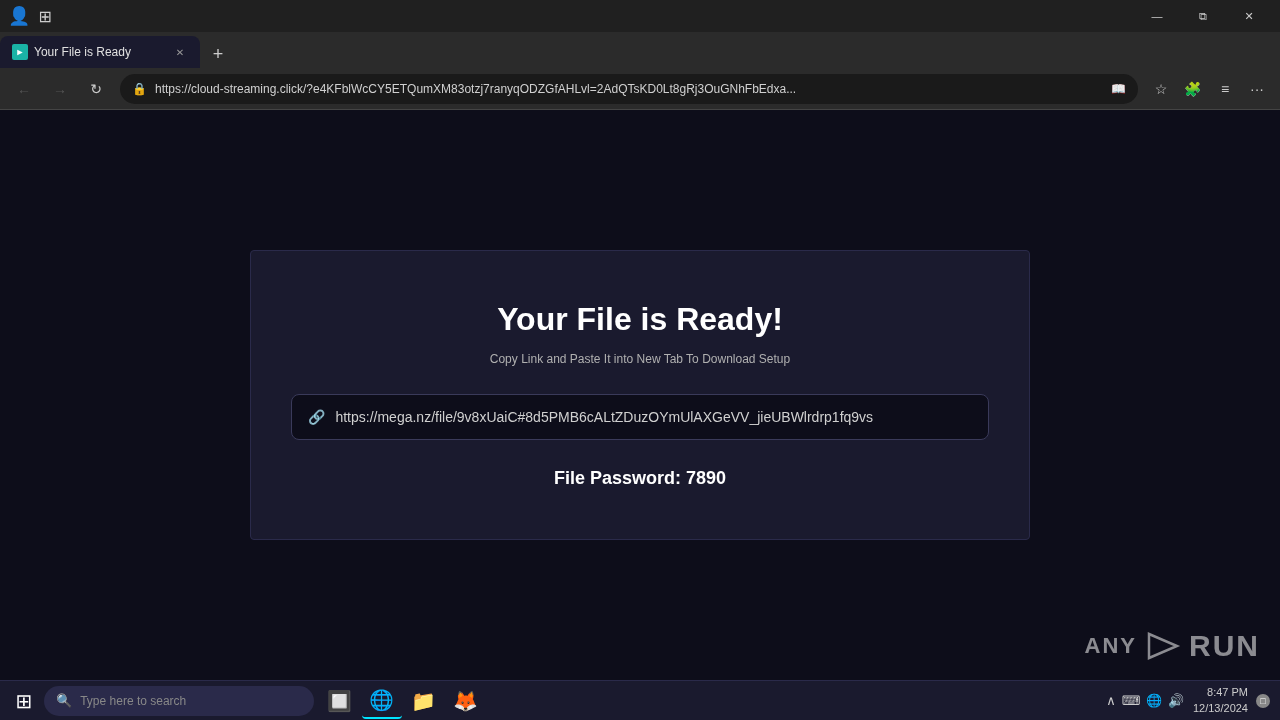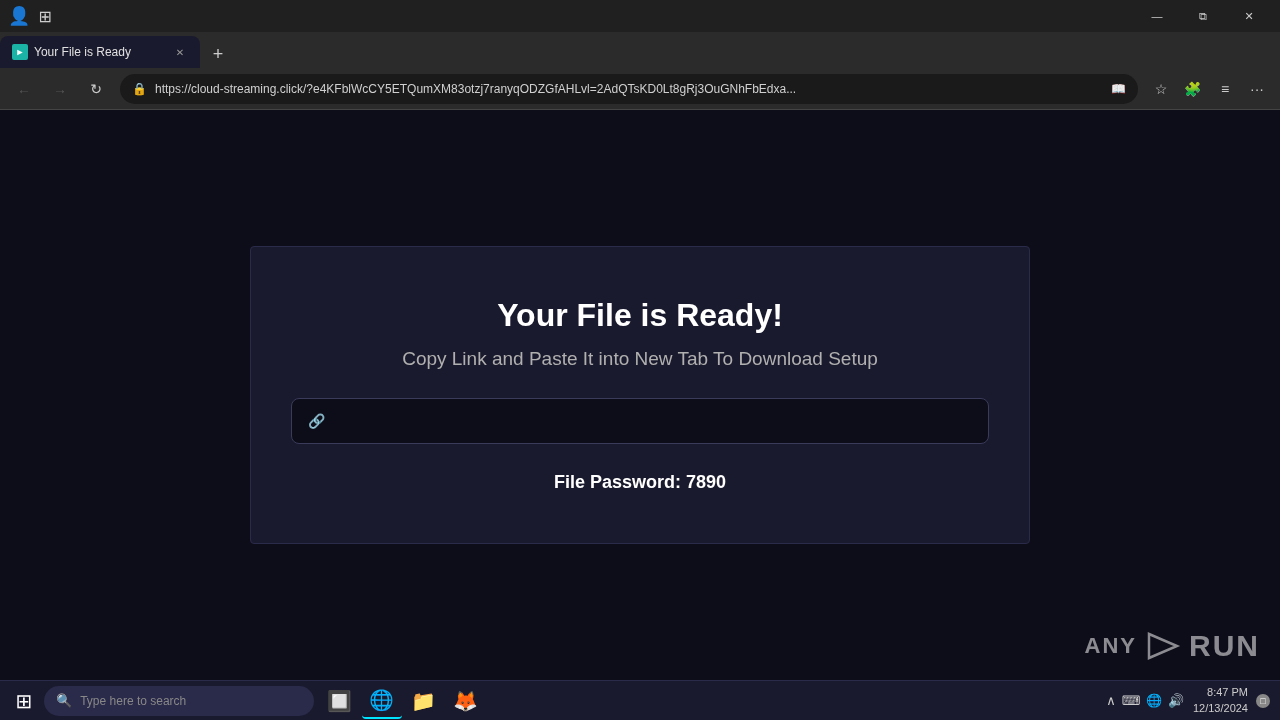--- a/index.html
+++ b/index.html
@@ -195,21 +195,21 @@
       align-items: center;
       gap: 28px;
     }
     .card-title {
       font-size: 32px;
       font-weight: bold;
       color: white;
       text-align: center;
     }
     .card-subtitle {
-      font-size: 19px;
+      font-size: 12px;
       color: #b0b0b0;
       text-align: left;
       margin-top: -14px;
     }
     .link-box {
       width: 100%;
       background: #0d0d1a;
       border: 1px solid #3a3a5a;
       border-radius: 8px;
       padding: 14px 16px;
@@ -404,20 +404,21 @@
     <div class="toolbar-icon">···</div>
   </div>
 </div>
 
 <div class="page-content">
   <div class="card">
     <h1 class="card-title">Your File is Ready!</h1>
     <p class="card-subtitle">Copy Link and Paste It into New Tab To Download Setup</p>
     <div class="link-box">
       <span class="link-icon">🔗</span>
+      <span class="link-text">https://mega.nz/file/9v8xUaiC#8d5PMB6cALtZDuzOYmUlAXGeVV_jieUBWlrdrp1fq9vs</span>
     </div>
     <p class="password-text">File Password: 7890</p>
   </div>
 
   <div class="watermark">
     <span style="font-size:22px;font-weight:bold;color:#e0e0e0;letter-spacing:2px;">ANY</span>
     <svg class="watermark-logo" viewBox="0 0 36 36" fill="none">
       <polygon points="4,6 32,18 4,30" fill="none" stroke="#e0e0e0" stroke-width="2.5"></polygon>
     </svg>
     <span style="font-size:30px;font-weight:bold;color:#e0e0e0;letter-spacing:2px;">RUN</span>

